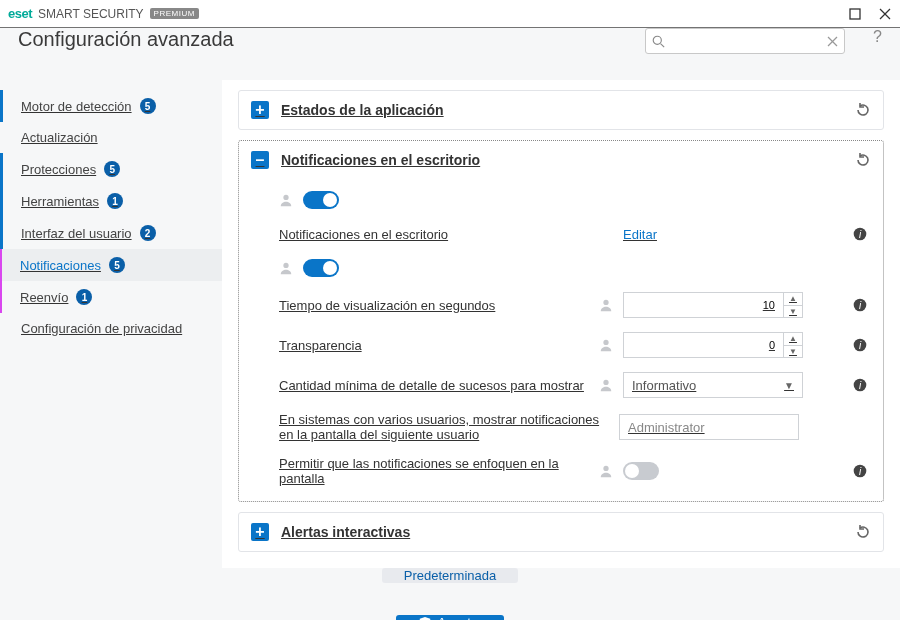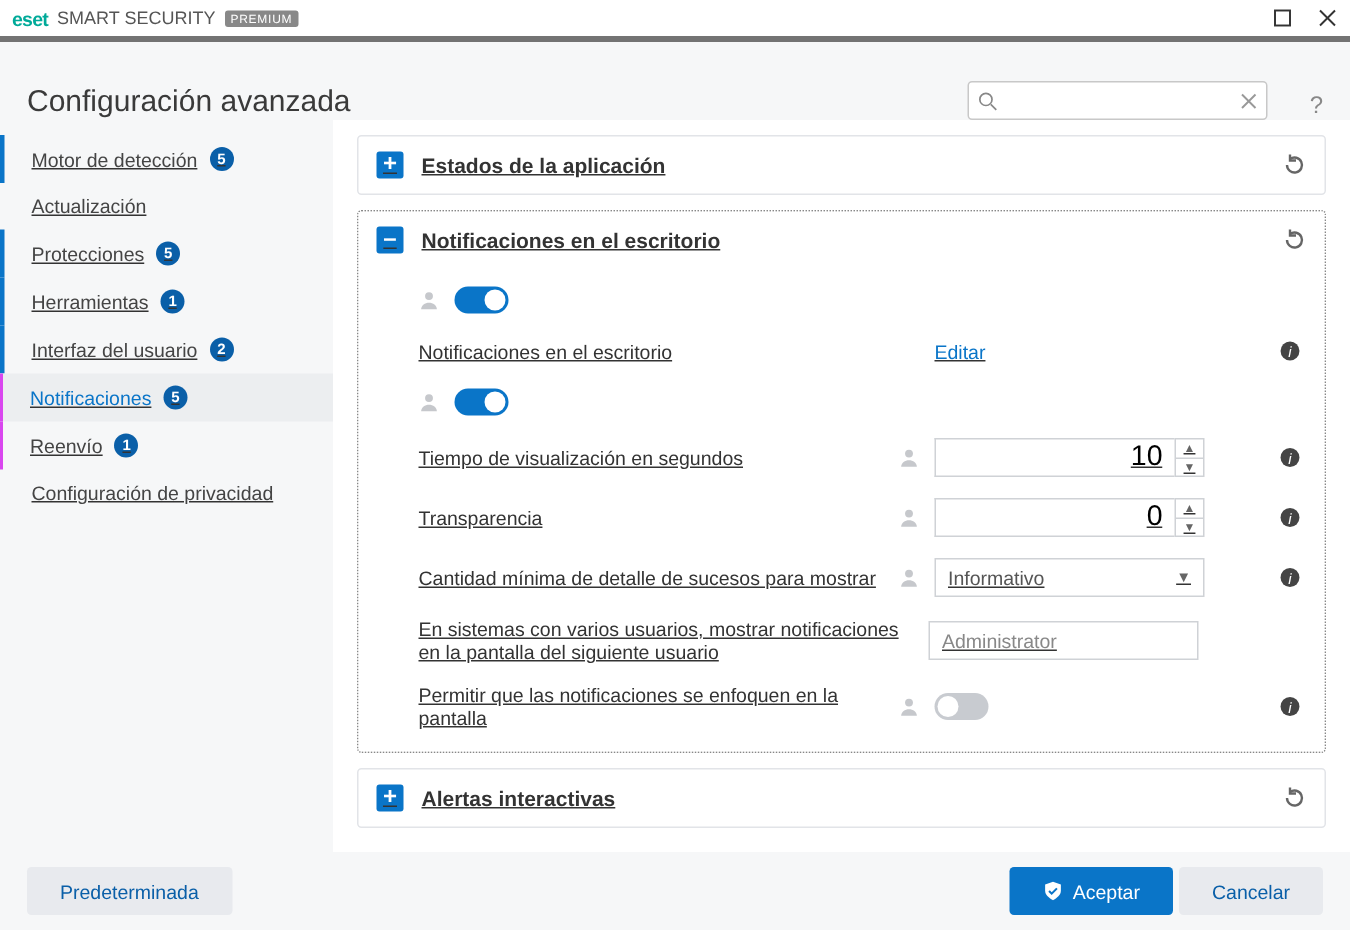--- a/index.html
+++ b/index.html
@@ -1,24 +1,24 @@
 <!DOCTYPE html>
 <html><head>
 <meta charset="utf-8">
 <style>
 * { box-sizing: border-box; margin: 0; padding: 0; font-family: "Segoe UI", Arial, sans-serif; }
 body { width: 900px; height: 620px; background: #fff; overflow: hidden; font-size: 13px; color: #333; }
-.titlebar { height: 28px; display: flex; align-items: center; padding: 0 8px; border-bottom: 4px solid #737373; }
+.titlebar { height: 28px; display: flex; align-items: center; padding: 0 8px; border-bottom: 1px solid #737373; }
 .titlebar .brand { display: flex; align-items: center; gap: 6px; }
 .titlebar .logo { color: #0a9; font-weight: bold; letter-spacing: -0.5px; font-size: 13px; }
 .titlebar .product { color: #555; font-size: 12px; font-weight: 400; }
 .titlebar .premium { background: #888; color: #fff; font-size: 8px; padding: 1px 4px; border-radius: 2px; letter-spacing: 0.5px; }
 .titlebar .winctrls { margin-left: auto; display: flex; gap: 16px; }
 .titlebar .winctrls span { width: 14px; height: 14px; display: flex; align-items: center; justify-content: center; cursor: pointer; }
-.header { height: 52px; background: #f6f7f8; display: flex; align-items: flex-end; padding: 0 18px; gap: 28px; }
+.header { height: 52px; background: #f6f7f8; display: flex; align-items: flex-start; padding: 0 18px; gap: 28px; }
 .header h1 { font-size: 20px; font-weight: 400; color: #3a3a3a; flex: 1; }
 .search-wrap { width: 200px; height: 26px; border: 1px solid #c8c8c8; border-radius: 3px; background: #fff; display: flex; align-items: center; padding: 0 6px; }
 .search-wrap input { border: none; outline: none; flex: 1; font-size: 12px; }
 .help-icon { color: #888; font-size: 16px; cursor: pointer; }
 .body { display: flex; height: calc(620px - 28px - 52px - 52px); text-decoration: underline; }
 .sidebar { width: 222px; background: #f6f7f8; padding: 10px 0; }
 .sidebar .item { display: flex; align-items: center; padding: 8px 18px; cursor: pointer; color: #444; border-left: 3px solid transparent; font-size: 13px; }
 .sidebar .item.group { border-left: 3px solid #0a75c8; }
 .sidebar .item.sub { padding-left: 18px; }
 .sidebar .item.sub.active { background: #eceef0; color: #0a75c8; font-weight: 500; }
@@ -39,28 +39,28 @@
 .ctrl { flex: 0 0 190px; display:flex; }
 .info { margin-left: auto; color: #555; cursor: pointer; }
 .toggle { width: 36px; height: 18px; border-radius: 9px; position: relative; cursor: pointer; display: inline-block; }
 .toggle.on { background: #0a75c8; }
 .toggle.off { background: #c8cbd0; }
 .toggle .knob { position: absolute; width: 14px; height: 14px; background: #fff; border-radius: 50%; top: 2px; }
 .toggle.on .knob { right: 2px; }
 .toggle.off .knob { left: 2px; }
 .link { color: #0a75c8; cursor: pointer; }
 .numbox { display: flex; width: 180px; }
-.numbox input { width: 160px; height: 26px; border: 1px solid #cfd2d6; border-right: none; text-align: right; padding: 0 8px; font-size: 19px; outline: none; }
+.numbox input { width: 160px; height: 26px; border: 1px solid #cfd2d6; border-right: none; text-align: right; padding: 0 8px; font-size: 11px; outline: none; }
 .spinners { width: 20px; display: flex; flex-direction: column; border: 1px solid #cfd2d6; }
 .spinners span { flex: 1; display: flex; align-items: center; justify-content: center; font-size: 8px; color: #666; cursor: pointer; }
 .spinners span:first-child { border-bottom: 1px solid #cfd2d6; }
 .selectbox { width: 180px; height: 26px; border: 1px solid #cfd2d6; display: flex; align-items: center; padding: 0 8px; cursor: pointer; background: #fff; gap: 39px; }
 .selectbox span:first-child { flex: 1; color: #555; }
 .textbox { width: 180px; height: 26px; border: 1px solid #cfd2d6; padding: 0 8px; color: #888; display: flex; align-items: center; }
-.footer { height: 52px; background: #f6f7f8; display: flex; align-items: center; padding: 0 18px; gap: 4px; }
+.footer { height: 52px; background: #f6f7f8; display: flex; align-items: center; padding: 0 18px; gap: 16px; flex-direction: column; }
 .btn { height: 32px; padding: 0 22px; border-radius: 3px; border: none; font-size: 13px; cursor: pointer; display: flex; align-items: center; gap: 6px; }
 .btn.default { background: #e8eaee; color: #0a5fa8; }
 .btn.primary { background: #0a75c8; color: #fff; }
 .btn.secondary { background: #e8eaee; color: #0a5fa8; }
 .footer .spacer { flex: 1; }
 svg { display: block; }
 </style>
 </head>
 <body>
 

